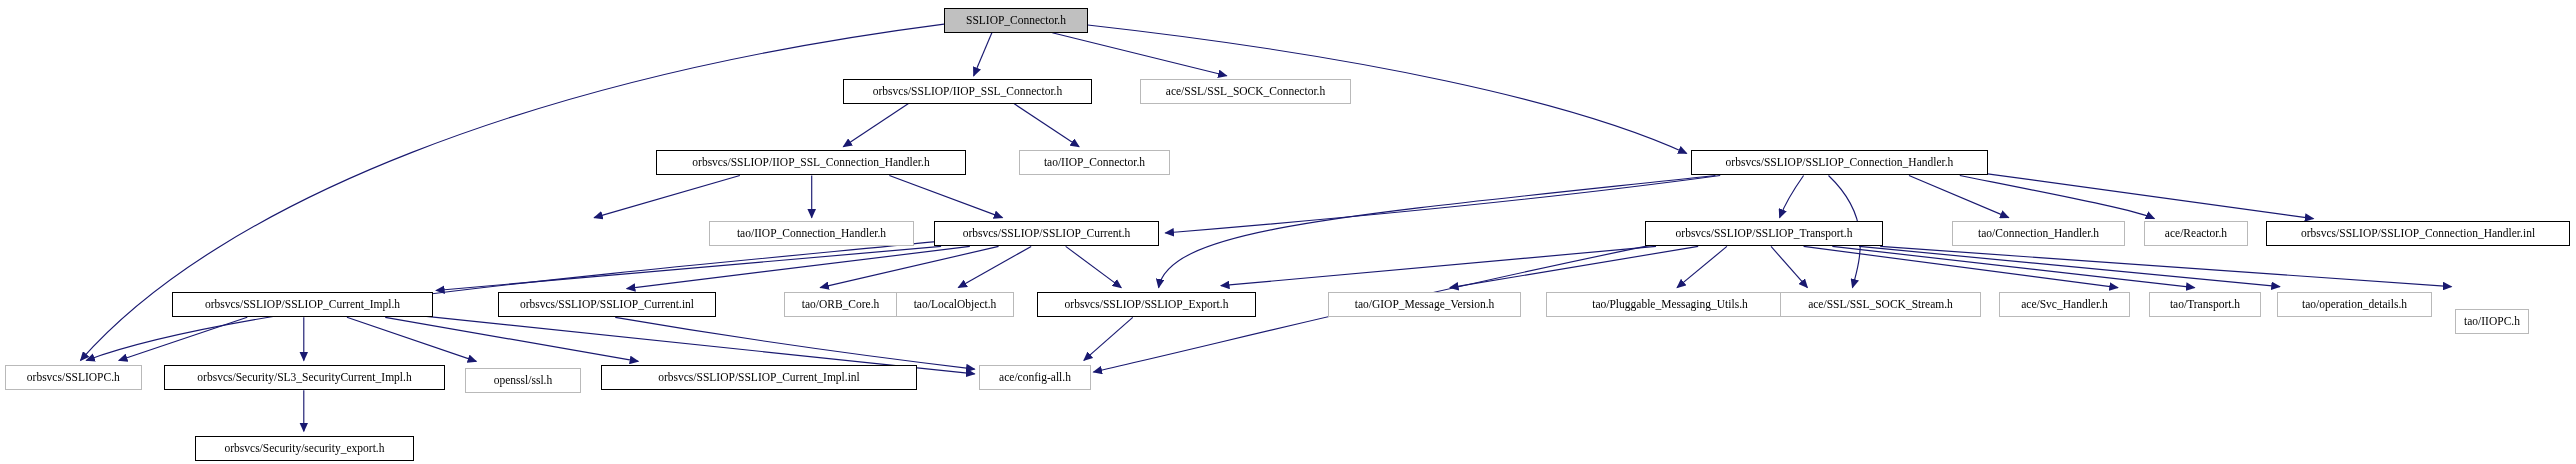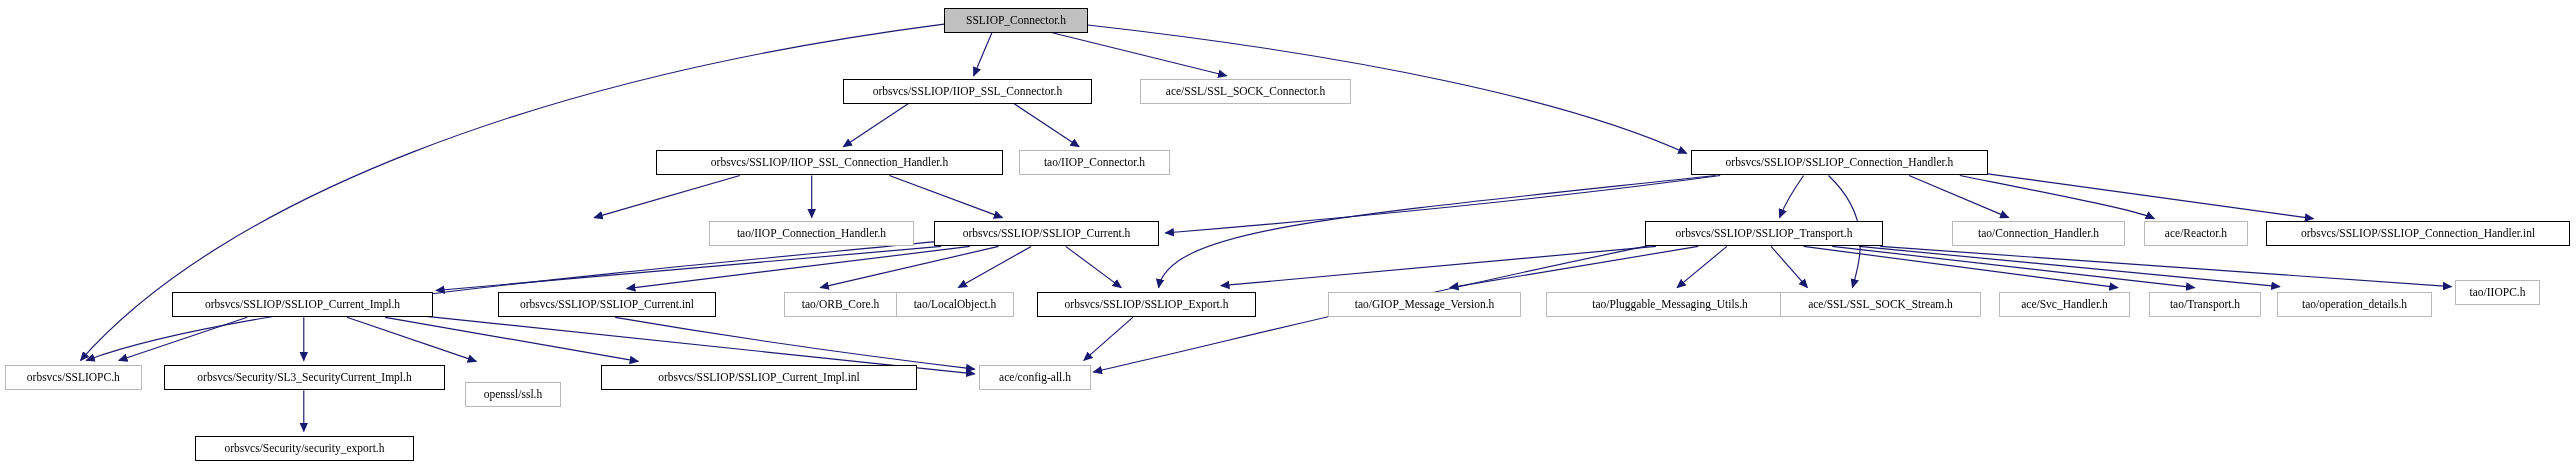--- a/index.html
+++ b/index.html
@@ -64,21 +64,21 @@
       <path d="M1182,331 L1131,376" marker-end="url(#arrow)"></path>
       <path d="M317,407 L317,450" marker-end="url(#arrow)"></path>
     </g>
   </svg>
 
   <div class="node current" style="left:944px;top:7.7px;width:144px">SSLIOP_Connector.h</div>
 
   <div class="node" style="left:843px;top:79px;width:249px">orbsvcs/SSLIOP/IIOP_SSL_Connector.h</div>
   <div class="node ext" style="left:1140px;top:79px;width:211px">ace/SSL/SSL_SOCK_Connector.h</div>
 
-  <div class="node" style="left:656px;top:150px;width:347px">orbsvcs/SSLIOP/IIOP_SSL_Connection_Handler.h</div>
+  <div class="node" style="left:656px;top:150px;width:310px">orbsvcs/SSLIOP/IIOP_SSL_Connection_Handler.h</div>
   <div class="node ext" style="left:1019px;top:150px;width:151px">tao/IIOP_Connector.h</div>
   <div class="node" style="left:1691px;top:150px;width:297px">orbsvcs/SSLIOP/SSLIOP_Connection_Handler.h</div>
 
   <div class="node ext" style="left:709px;top:221px;width:205px">tao/IIOP_Connection_Handler.h</div>
   <div class="node" style="left:934px;top:221px;width:225px">orbsvcs/SSLIOP/SSLIOP_Current.h</div>
   <div class="node" style="left:1645px;top:221px;width:238px">orbsvcs/SSLIOP/SSLIOP_Transport.h</div>
   <div class="node ext" style="left:1952px;top:221px;width:173px">tao/Connection_Handler.h</div>
   <div class="node ext" style="left:2144px;top:221px;width:104px">ace/Reactor.h</div>
   <div class="node" style="left:2266px;top:221px;width:304px">orbsvcs/SSLIOP/SSLIOP_Connection_Handler.inl</div>
 
@@ -86,24 +86,24 @@
   <div class="node" style="left:498px;top:292px;width:218px">orbsvcs/SSLIOP/SSLIOP_Current.inl</div>
   <div class="node ext" style="left:784px;top:292px;width:113px">tao/ORB_Core.h</div>
   <div class="node ext" style="left:896px;top:292px;width:118px">tao/LocalObject.h</div>
   <div class="node" style="left:1037px;top:292px;width:219px">orbsvcs/SSLIOP/SSLIOP_Export.h</div>
   <div class="node ext" style="left:1328px;top:292px;width:193px">tao/GIOP_Message_Version.h</div>
   <div class="node ext" style="left:1546px;top:292px;width:248px">tao/Pluggable_Messaging_Utils.h</div>
   <div class="node ext" style="left:1780px;top:292px;width:201px">ace/SSL/SSL_SOCK_Stream.h</div>
   <div class="node ext" style="left:1999px;top:292px;width:131px">ace/Svc_Handler.h</div>
   <div class="node ext" style="left:2149px;top:292px;width:112px">tao/Transport.h</div>
   <div class="node ext" style="left:2277px;top:292px;width:155px">tao/operation_details.h</div>
-  <div class="node ext" style="left:2455px;top:280px;width:85px">tao/IIOPC.h</div>
+  <div class="node ext" style="left:2455px;top:309px;width:74px">tao/IIOPC.h</div>
 
   <div class="node ext" style="left:4.8px;top:365px;width:137px">orbsvcs/SSLIOPC.h</div>
   <div class="node" style="left:164px;top:365px;width:281px">orbsvcs/Security/SL3_SecurityCurrent_Impl.h</div>
-  <div class="node ext" style="left:465px;top:382px;width:96px">openssl/ssl.h</div>
+  <div class="node ext" style="left:465px;top:368px;width:116px">openssl/ssl.h</div>
   <div class="node" style="left:601px;top:365px;width:316px">orbsvcs/SSLIOP/SSLIOP_Current_Impl.inl</div>
   <div class="node ext" style="left:979px;top:365px;width:112px">ace/config-all.h</div>
 
   <div class="node" style="left:195px;top:436px;width:219px">orbsvcs/Security/security_export.h</div>
 
 </div>
 
 
 </body></html>

